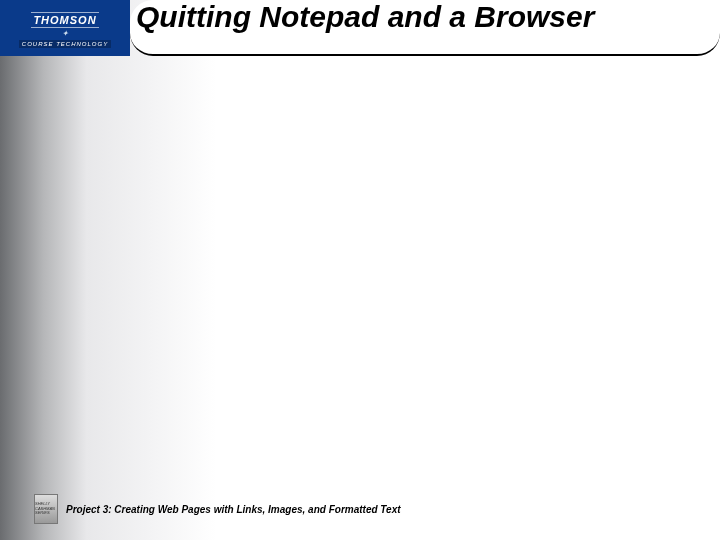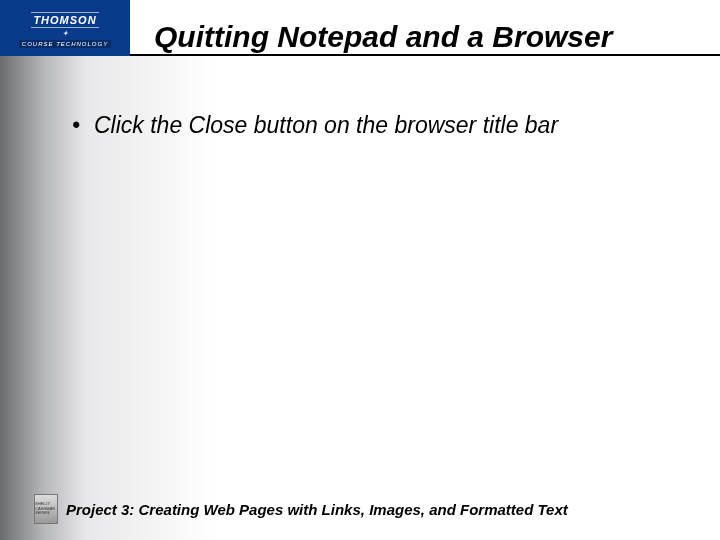--- a/index.html
+++ b/index.html
@@ -37,22 +37,23 @@
     font-size: 8px; line-height: 8px; color: #cde;
   }
   .logo-sub {
     font-size: 6px; letter-spacing: 1px; margin-top: 2px;
     background: rgba(0,0,0,0.25); padding: 1px 3px;
   }
   .title-area {
     flex: 1;
     background: #fff;
     border-bottom: 2px solid #000;
-    display: flex; align-items: flex-end;
-    padding-left: 24px;
+    display: flex; align-items: flex-start;
+    padding-left: 6px;
+    border-radius: 23px;
   }
   .title-text {
     font-size: 30px; font-weight: bold; color: #000;
     white-space: nowrap;
   }
   .body {
     position: absolute;
     top: 110px; left: 72px; right: 40px;
     color: #000;
     font-size: 23px;
@@ -70,21 +71,21 @@
   }
   .footer-logo {
     width: 24px; height: 30px;
     background: linear-gradient(180deg,#ddd,#999);
     border: 1px solid #777;
     margin-right: 8px;
     display:flex; flex-direction:column; justify-content:center; align-items:center;
     font-size:4px; color:#333; line-height:1.1;
   }
   .footer-text {
-    font-size: 15px; font-weight: bold; color: #000;
+    font-size: 10px; font-weight: bold; color: #000;
   }
 </style>
 </head>
 <body>
 
 <div class="slide">
 
   <div class="header">
     <div class="logo-block">
       <div class="logo-inner">
@@ -93,21 +94,20 @@
         <div class="logo-sub">COURSE TECHNOLOGY</div>
       </div>
     </div>
     <div class="title-area">
       <div class="title-text">Quitting Notepad and a Browser</div>
     </div>
   </div>
 
   <div class="body">
     <ul>
-      <li>Click the Close button on the browser title bar</li>
     </ul>
   </div>
 
   <div class="footer">
     <div class="footer-logo">
       <span>SHELLY CASHMAN SERIES</span>
     </div>
     <div class="footer-text">Project 3: Creating Web Pages with Links, Images, and Formatted Text</div>
   </div>
 

